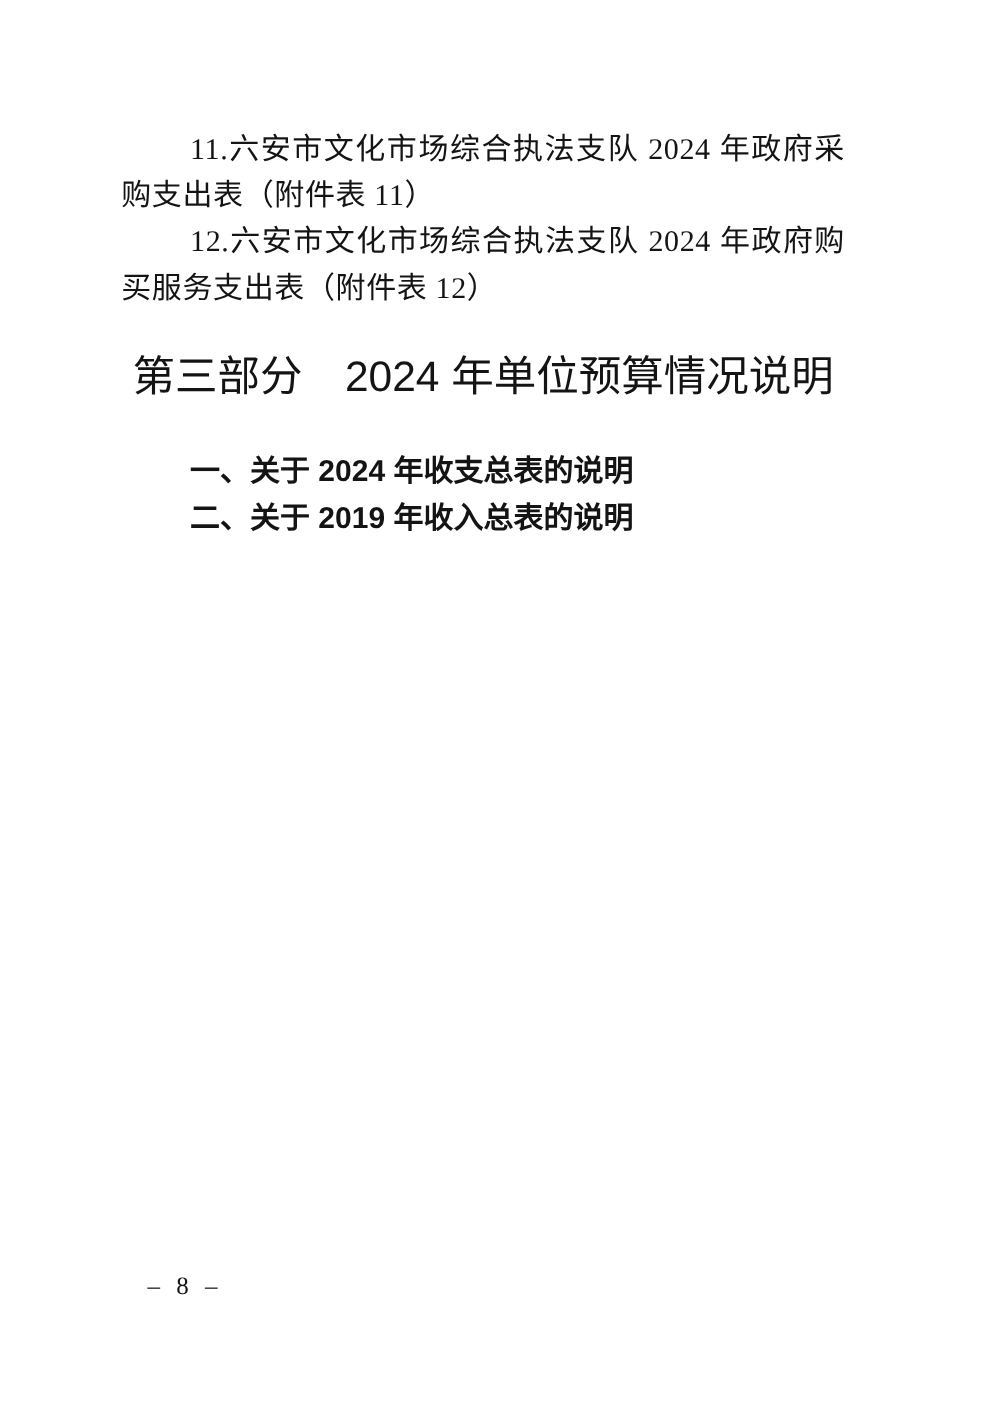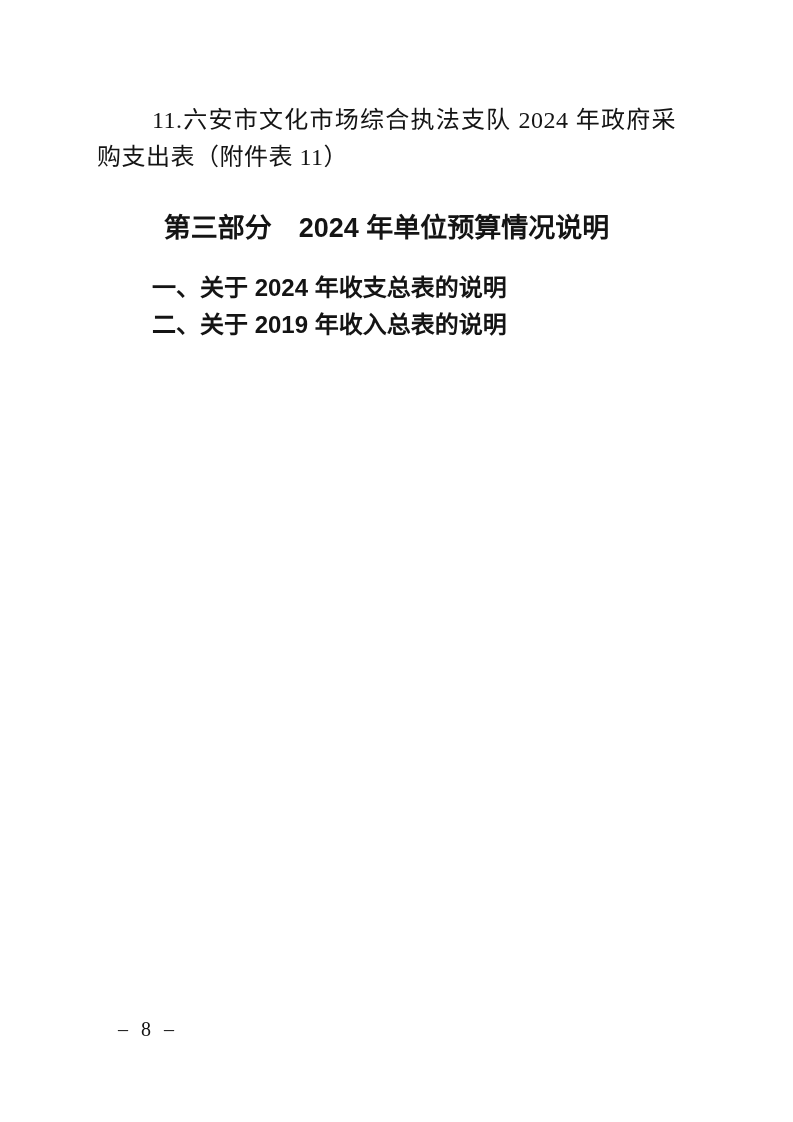--- a/index.html
+++ b/index.html
@@ -27,57 +27,58 @@
     margin: 0;
     font-size: 24px;
     line-height: 37px;
     text-align: justify;
     text-justify: inter-character;
     text-indent: 55px;
     letter-spacing: 0.5px;
   }
   .part-title {
     margin: 34px 0 0 0;
-    font-size: 27px;
+    font-size: 34px;
     line-height: 37px;
-    font-weight: bold;
+    font-weight: normal;
     font-family: "Liberation Sans", "DejaVu Sans", sans-serif;
     text-align: center;
     text-indent: 0;
     letter-spacing: 0;
   }
   .section-heading {
     margin: 0;
     font-size: 24px;
     line-height: 37px;
     font-weight: bold;
     font-family: "Liberation Sans", "DejaVu Sans", sans-serif;
     text-indent: 55px;
     letter-spacing: 0;
   }
   .section-heading.first {
-    margin-top: 22px;
+    margin-top: 38px;
   }
   .page-number {
     position: absolute;
     left: 118px;
     top: 1018px;
     font-size: 20px;
     line-height: 22px;
     letter-spacing: 4px;
     color: #141414;
   }
 </style>
 </head>
 <body>
 
 <div class="page">
   <div class="content">
 
     <p class="attachment-item">11.六安市文化市场综合执法支队 2024 年政府采购支出表（附件表 11）</p>
+    <p class="attachment-item">12.六安市文化市场综合执法支队 2024 年政府购买服务支出表（附件表 12）</p>
 
     <h1 class="part-title">第三部分　2024 年单位预算情况说明</h1>
 
     <h2 class="section-heading first">一、关于 2024 年收支总表的说明</h2>
 
     <h2 class="section-heading">二、关于 2019 年收入总表的说明</h2>
 
 
   </div>
 

